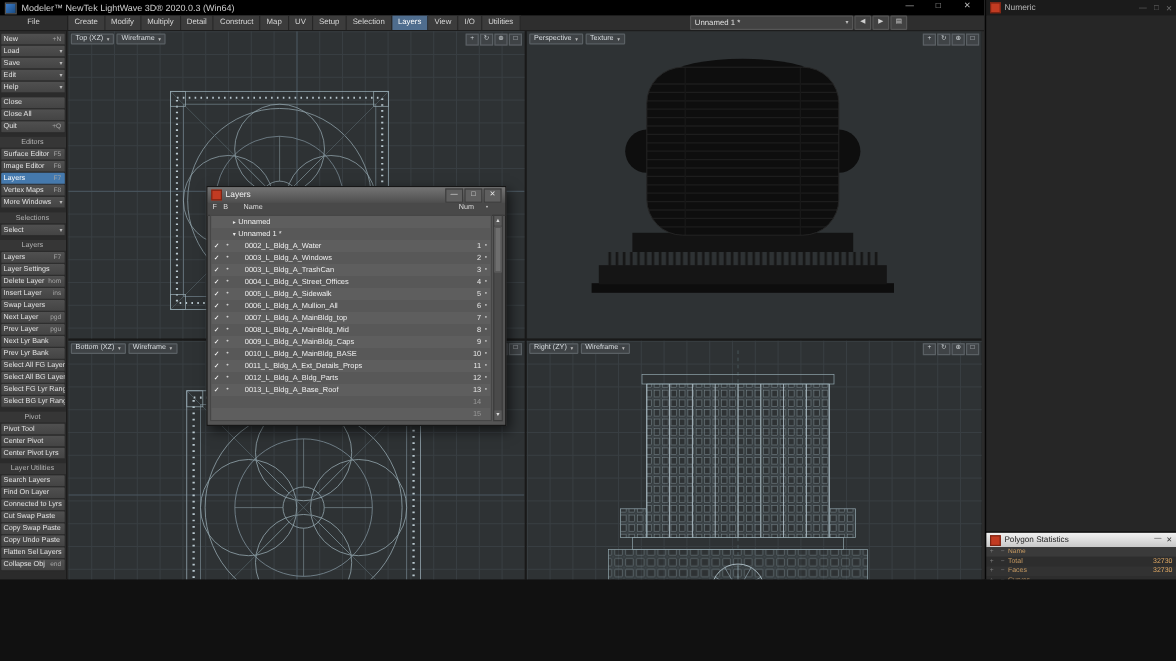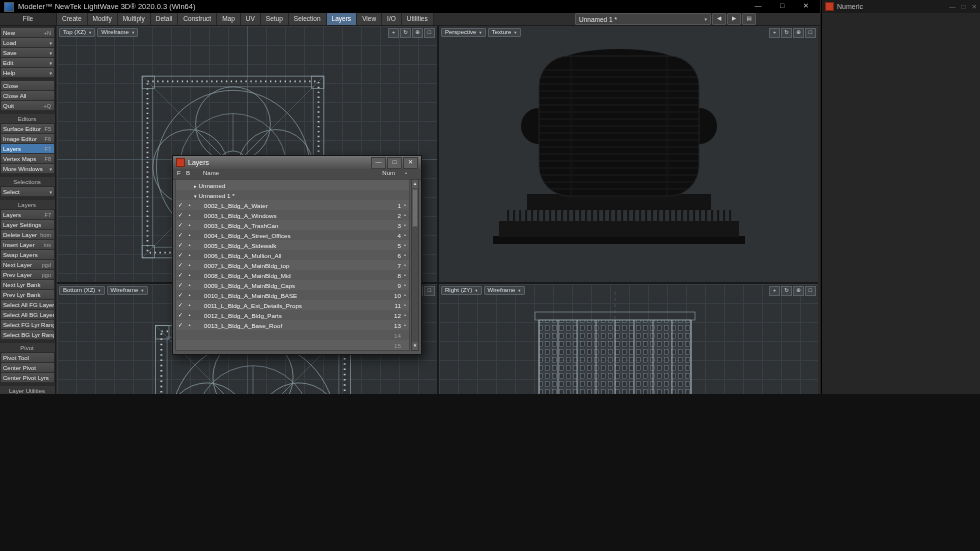--- a/index.html
+++ b/index.html
@@ -1,16 +1,16 @@
 <!DOCTYPE html>
 <html><head>
 <meta charset="utf-8">
 <style>
   html,body{margin:0;padding:0;background:#111;}
-  #app{position:relative;width:980px;height:394px;background:#222;font-family:"Liberation Sans",sans-serif;overflow:hidden;cursor:default;-webkit-user-select:none;user-select:none;}
+  #app{position:relative;width:980px;height:483px;background:#222;font-family:"Liberation Sans",sans-serif;overflow:hidden;cursor:default;-webkit-user-select:none;user-select:none;}
   
   .main{position:absolute;left:0;top:0;width:820px;height:551px;background:#2b2b2b;}
   .titlebar{position:absolute;left:0;top:0;width:820px;height:13px;background:#000;color:#cfcfcf;font-size:7.5px;display:flex;align-items:center;gap:4px;padding-left:4px;box-sizing:border-box;}
   .appicon{width:8px;height:8px;background:linear-gradient(135deg,#3d7cc9,#184a80);border:1px solid #555;}
   .win-controls{position:absolute;right:2px;top:0;display:flex;}
   .wc{width:24px;height:12px;text-align:center;font-size:7px;line-height:12px;color:#bbb;}
   
   .menubar{position:absolute;left:0;top:13px;width:820px;height:13px;background:#2e2e2e;border-bottom:1px solid #1d1d1d;display:flex;align-items:center;box-sizing:border-box;}
   .file-btn{width:56px;text-align:center;font-size:6.5px;color:#d5d5d5;line-height:12px;border-right:1px solid #1f1f1f;}
   .tabs{display:flex;height:12px;}

